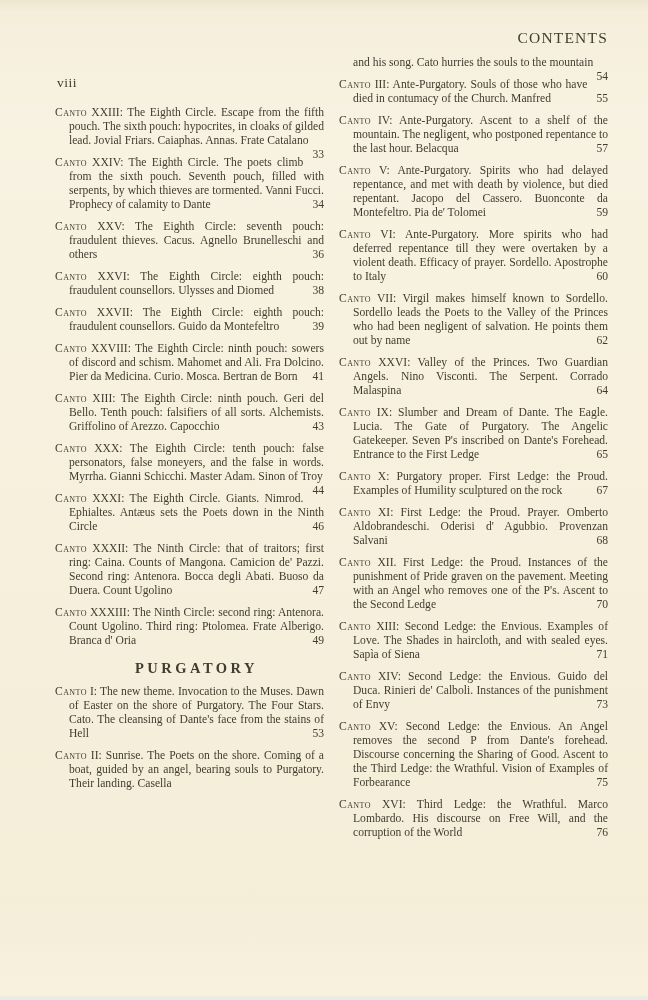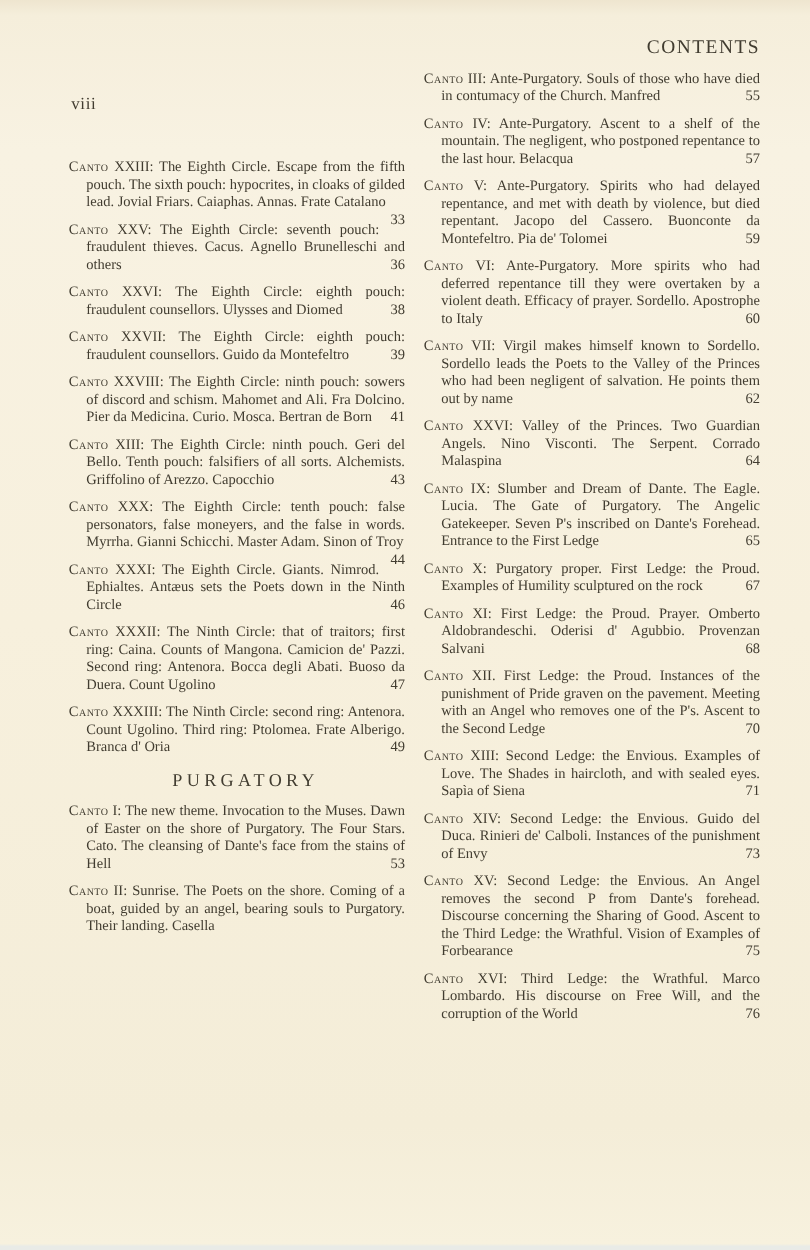--- a/index.html
+++ b/index.html
@@ -66,20 +66,21 @@
     float: right;
     padding-left: 9px;
     text-indent: 0;
   }
   .section-heading {
     text-align: center;
     font-size: 14.5px;
     letter-spacing: 3.5px;
     margin: 13px 0 10px 0;
     text-indent: 0;
+    font-weight: bold;
   }
   .page-bottom-edge {
     position: absolute;
     left: 0; bottom: 0;
     width: 100%; height: 3px;
     background: #e9ebe7;
   }
 </style>
 </head>
 <body>
@@ -91,20 +92,21 @@
     <div class="contents-title">CONTENTS</div>
   </div>
 
   <div class="columns">
 
     <div class="col">
       <div>
 
           <p class="entry"><span class="sc">Canto</span> <span>XXIII:</span> <span>The Eighth Circle.  Escape from the fifth pouch.  The sixth pouch: hypocrites, in cloaks of gilded lead.  Jovial Friars.  Caiaphas. Annas.  Frate Catalano</span> <span class="pg">33</span></p>
 
+          <p class="entry"><span class="sc">Canto</span> <span>XXIV:</span> <span>The Eighth Circle.  The poets climb from the sixth pouch.  Seventh pouch, filled with serpents, by which thieves are tormented.  Vanni Fucci.  Prophecy of calamity to Dante</span> <span class="pg">34</span></p>
 
           <p class="entry"><span class="sc">Canto</span> <span>XXV:</span> <span>The Eighth Circle: seventh pouch: fraudulent thieves.  Cacus.  Agnello Brunelleschi and others</span> <span class="pg">36</span></p>
 
           <p class="entry"><span class="sc">Canto</span> <span>XXVI:</span> <span>The Eighth Circle: eighth pouch: fraudulent counsellors.  Ulysses and Diomed</span> <span class="pg">38</span></p>
 
           <p class="entry"><span class="sc">Canto</span> <span>XXVII:</span> <span>The Eighth Circle: eighth pouch: fraudulent counsellors.  Guido da Montefeltro</span> <span class="pg">39</span></p>
 
           <p class="entry"><span class="sc">Canto</span> <span>XXVIII:</span> <span>The Eighth Circle: ninth pouch: sowers of discord and schism.  Mahomet and Ali.  Fra Dolcino.  Pier da Medicina.  Curio. Mosca.  Bertran de Born</span> <span class="pg">41</span></p>
 
           <p class="entry"><span class="sc">Canto</span> <span>XIII:</span> <span>The Eighth Circle: ninth pouch. Geri del Bello.  Tenth pouch: falsifiers of all sorts.  Alchemists.  Griffolino of Arezzo. Capocchio</span> <span class="pg">43</span></p>
@@ -123,20 +125,21 @@
 
       <div>
 
           <p class="entry"><span class="sc">Canto</span> <span>I:</span> <span>The new theme.  Invocation to the Muses.  Dawn of Easter on the shore of Purgatory.  The Four Stars.  Cato.  The cleansing of Dante's face from the stains of Hell</span> <span class="pg">53</span></p>
 
           <p class="entry"><span class="sc">Canto</span> <span>II:</span> <span>Sunrise.  The Poets on the shore. Coming of a boat, guided by an angel, bearing souls to Purgatory.  Their landing.  Casella</span> <span class="pg"></span></p>
         </div>
     </div>
 
     <div class="col">
+      <p class="entry entry-cont" style="padding-left:14px;"><span>and his song.  Cato hurries the souls to the mountain</span> <span class="pg">54</span></p>
 
       <div>
 
           <p class="entry"><span class="sc">Canto</span> <span>III:</span> <span>Ante-Purgatory.  Souls of those who have died in contumacy of the Church. Manfred</span> <span class="pg">55</span></p>
 
           <p class="entry"><span class="sc">Canto</span> <span>IV:</span> <span>Ante-Purgatory.  Ascent to a shelf of the mountain.  The negligent, who postponed repentance to the last hour.  Belacqua</span> <span class="pg">57</span></p>
 
           <p class="entry"><span class="sc">Canto</span> <span>V:</span> <span>Ante-Purgatory.  Spirits who had delayed repentance, and met with death by violence, but died repentant.  Jacopo del Cassero. Buonconte da Montefeltro.  Pia de' Tolomei</span> <span class="pg">59</span></p>
 
           <p class="entry"><span class="sc">Canto</span> <span>VI:</span> <span>Ante-Purgatory.  More spirits who had deferred repentance till they were overtaken by a violent death.  Efficacy of prayer. Sordello.  Apostrophe to Italy</span> <span class="pg">60</span></p>

